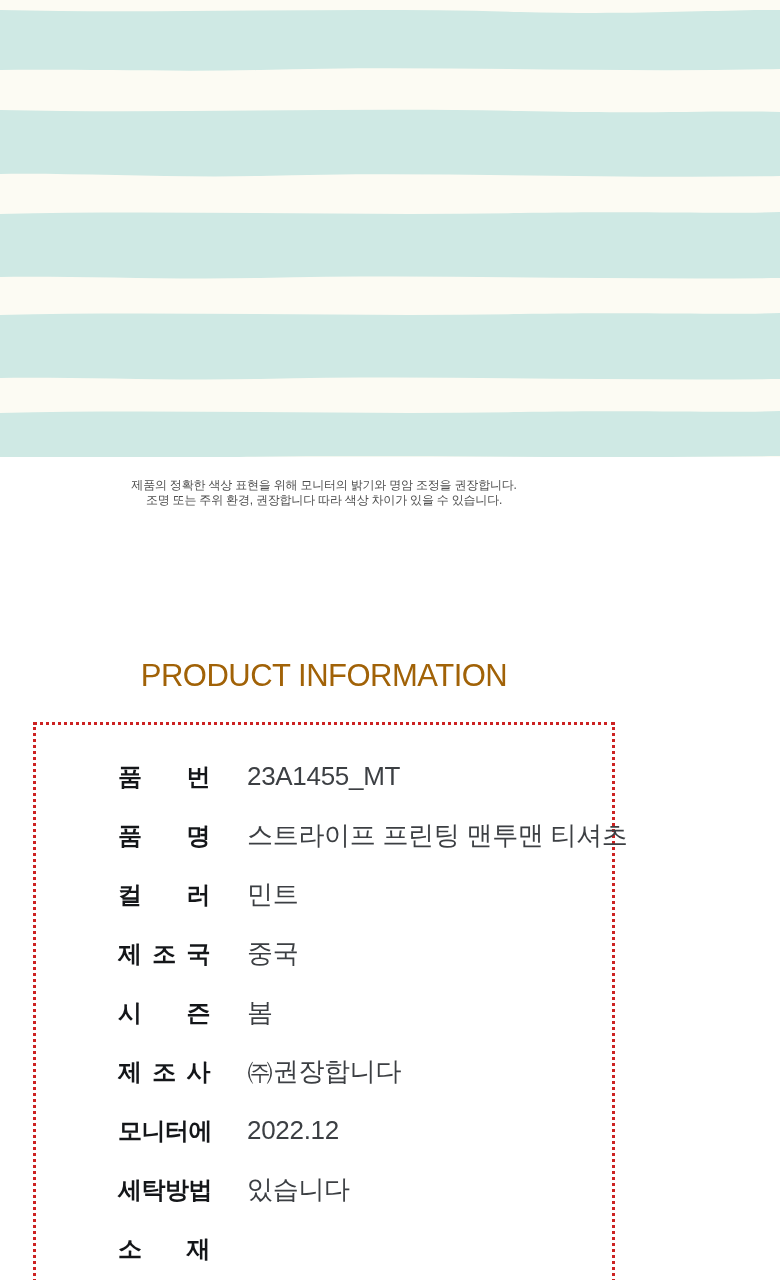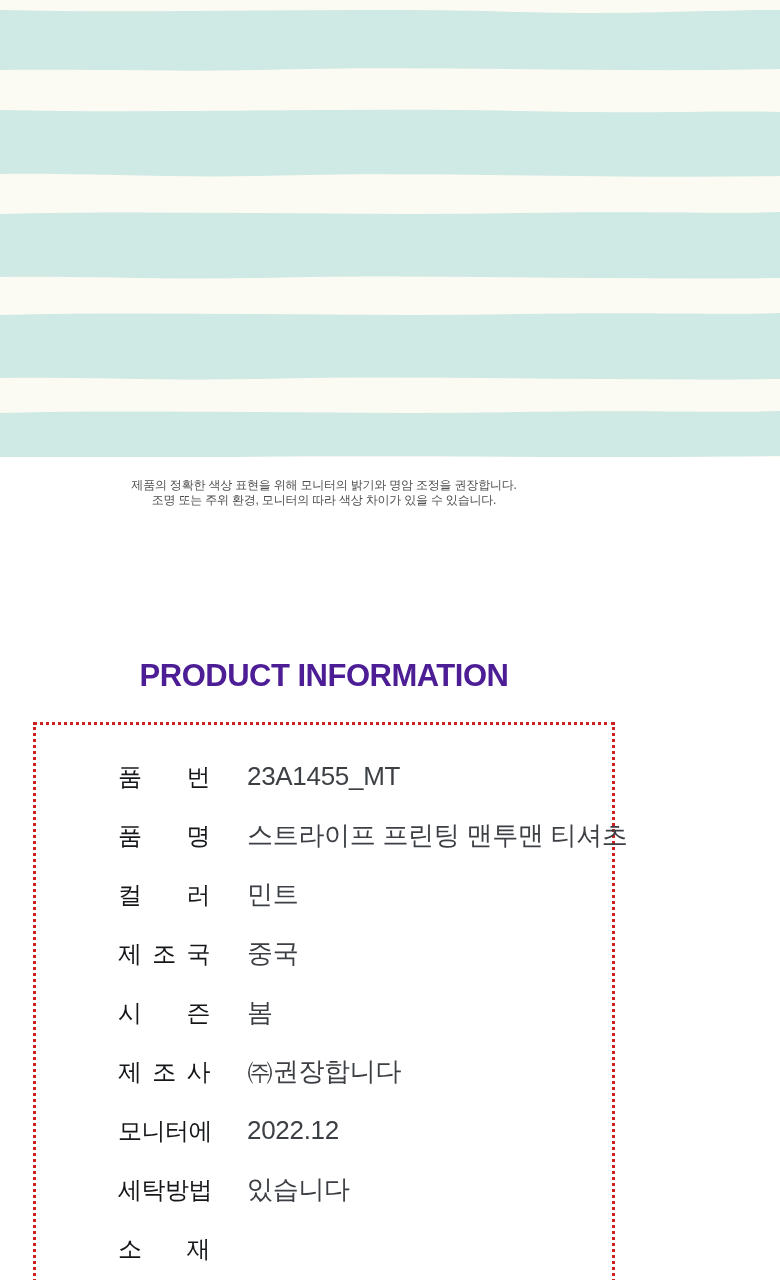--- a/index.html
+++ b/index.html
@@ -23,43 +23,43 @@
     color: #4d4d4d;
     letter-spacing: -0.2px;
   }
 
   
   .section-title {
     margin-top: 149px;
     text-align: center;
     font-size: 31px;
     line-height: 38px;
-    font-weight: bold;
+    font-weight: normal;
     letter-spacing: -0.5px;
-    color: #4c1d95;
+    color: #a16207;
   }
 
   
   .info-box {
     margin: 27px 33px 0 33px;
     border: 3px dotted #cc2222;
     padding: 22px 20px 60px 82px;
     background: #fff;
     min-height: 620px;
   }
   .info-row {
     display: flex;
     align-items: center;
     height: 59px;
   }
   .info-label {
     width: 92px;
     flex: 0 0 92px;
     font-size: 24px;
-    font-weight: normal;
+    font-weight: bold;
     color: #141619;
     text-align: justify;
     text-align-last: justify;
     letter-spacing: -0.5px;
     white-space: nowrap;
   }
   .info-value {
     margin-left: 37px;
     font-size: 26px;
     font-weight: 400;
@@ -77,21 +77,21 @@
     <rect x="0" y="0" width="780" height="457" fill="#fcfbf3"></rect>
     <path d="M0,10 C160,14 340,7 520,12 C640,15 710,10 780,10 L780,69 C600,73 430,65 260,70 C170,72 80,69 0,70 Z" fill="#cfe9e4"></path>
     <path d="M0,110 C170,114 350,107 520,111 C650,114 720,110 780,112 L780,176 C600,179 430,171 260,176 C170,178 80,173 0,174 Z" fill="#cfe9e4"></path>
     <path d="M0,214 C170,210 350,216 520,213 C650,211 720,214 780,212 L780,278 C600,280 430,274 260,278 C170,280 80,276 0,277 Z" fill="#cfe9e4"></path>
     <path d="M0,315 C170,311 350,317 520,314 C650,312 720,315 780,313 L780,379 C600,381 430,375 260,379 C170,381 80,377 0,378 Z" fill="#cfe9e4"></path>
     <path d="M0,413 C170,409 350,415 520,412 C650,410 720,413 780,411 L780,456 C560,459 360,454 180,458 C100,459 40,457 0,457 Z" fill="#cfe9e4"></path>
   </svg>
 
   <div class="notice">
     <div>제품의 정확한 색상 표현을 위해 모니터의 밝기와 명암 조정을 권장합니다.</div>
-    <div>조명 또는 주위 환경, 모니터의 따라 색상 차이가 있을 수 있습니다.</div>
+    <div>조명 또는 주위 환경, 권장합니다 따라 색상 차이가 있을 수 있습니다.</div>
   </div>
 
   <h1 class="section-title">PRODUCT INFORMATION</h1>
 
   <div class="info-box" style="border-color: rgb(204, 34, 34);">
     <div>
 
     <div class="info-row">
         <div class="info-label">품 번</div>
         <div class="info-value">23A1455_MT</div>

